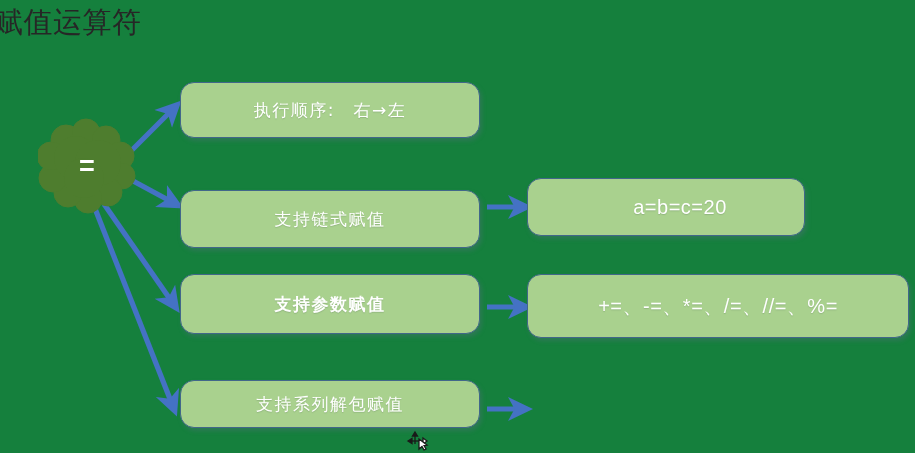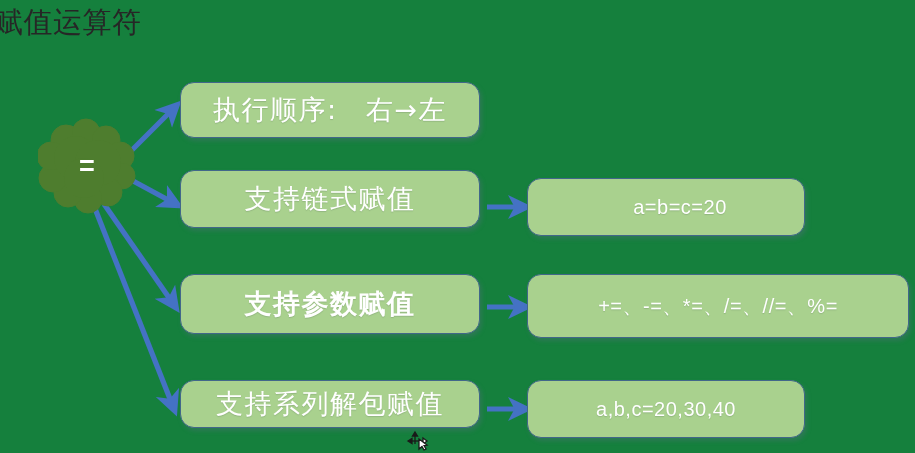--- a/index.html
+++ b/index.html
@@ -42,32 +42,32 @@
     box-shadow: 2px 3px 4px rgba(90, 110, 130, 0.35);
     display: flex;
     align-items: center;
     justify-content: center;
     color: #ffffff;
     text-align: center;
     font-family: "DejaVu Sans", "Liberation Sans", sans-serif;
     text-shadow: 0 1px 1px rgba(120,150,110,0.45);
   }
   .node-cn {
-    font-size: 27px;
+    font-size: 17px;
     letter-spacing: 1.5px;
   }
   .node-code {
     font-size: 20px;
     letter-spacing: 0.5px;
     font-family: "Liberation Sans", "DejaVu Sans", sans-serif;
     font-weight: 500;
   }
   
   #node-order      { left: 180px; top: 82px;  width: 300px; height: 56px; }
-  #node-chain      { left: 180px; top: 170px; width: 300px; height: 58px; }
+  #node-chain      { left: 180px; top: 190px; width: 300px; height: 58px; }
   #node-chain-val  { left: 527px; top: 178px; width: 278px; height: 58px; padding-left: 28px; }
   #node-param      { left: 180px; top: 274px; width: 300px; height: 60px; font-weight: bold; }
   #node-param-val  { left: 527px; top: 274px; width: 382px; height: 64px; }
   #node-unpack     { left: 180px; top: 380px; width: 300px; height: 48px; }
   #node-unpack-val { left: 527px; top: 380px; width: 278px; height: 58px; }
 
   #cloud {
     position: absolute;
     left: 38px;
     top: 118px;
@@ -144,21 +144,20 @@
 
   <div id="node-order" class="node node-cn">执行顺序:　右→左</div>
 
   <div id="node-chain" class="node node-cn">支持链式赋值</div>
   <div id="node-chain-val" class="node node-code">a=b=c=20</div>
 
   <div id="node-param" class="node node-cn">支持参数赋值</div>
   <div id="node-param-val" class="node node-code">+=、-=、*=、/=、//=、%=</div>
 
   <div id="node-unpack" class="node node-cn">支持系列解包赋值</div>
-  <div id="node-unpack-val" class="node node-code">a,b,c=20,30,40</div>
 
   <svg id="cursor" viewBox="0 0 26 24" xmlns="http://www.w3.org/2000/svg">
     <g stroke="#1a1a1a" stroke-width="1.3" fill="#1a1a1a">
       <path d="M10,2 L12.5,6 L7.5,6 Z"></path>
       <line x1="10" y1="5" x2="10" y2="14"></line>
       <path d="M3,11 L7,8.5 L7,13.5 Z"></path>
       <line x1="5" y1="11" x2="16" y2="11"></line>
       <path d="M18,8 L18,14 L22,11 Z" fill="#ffffff"></path>
       <path d="M14,9 L14,19 L17,16.5 L19,20 L21,19 L19,15.5 L22,15 Z" fill="#ffffff"></path>
     </g>

